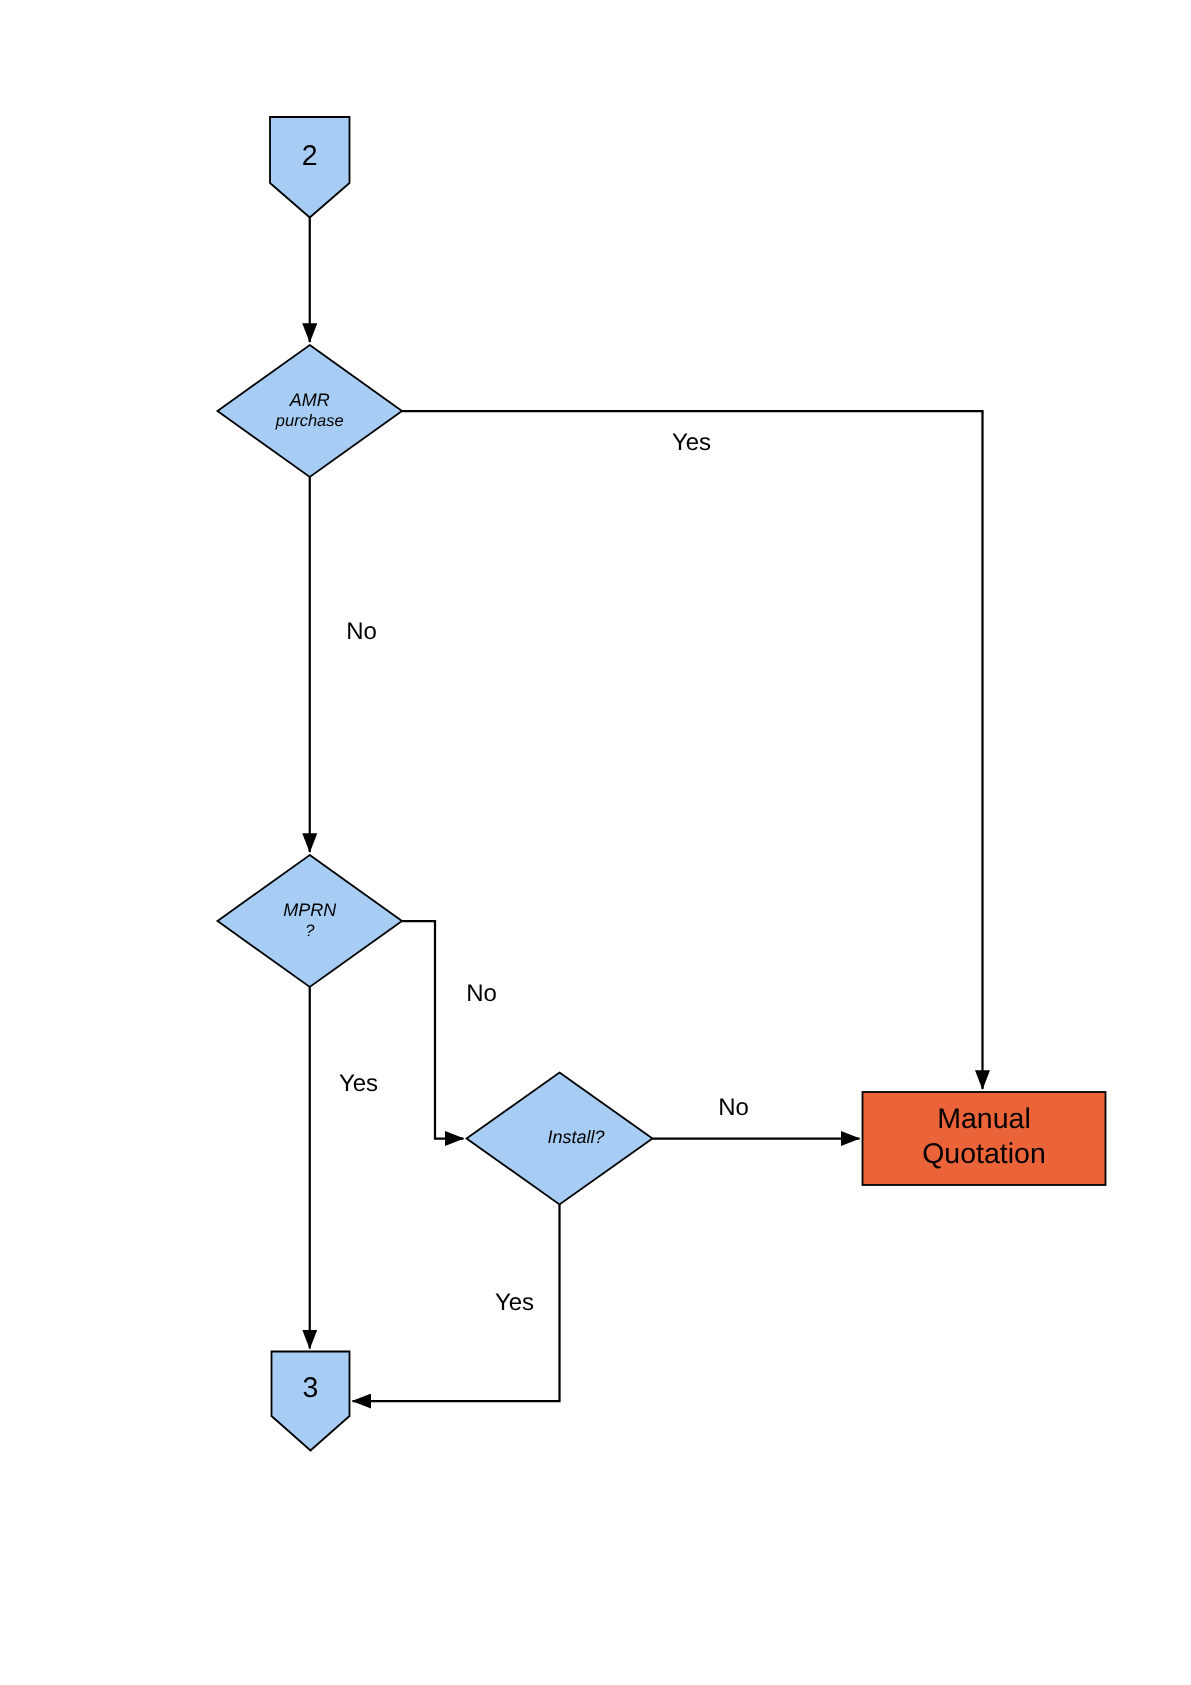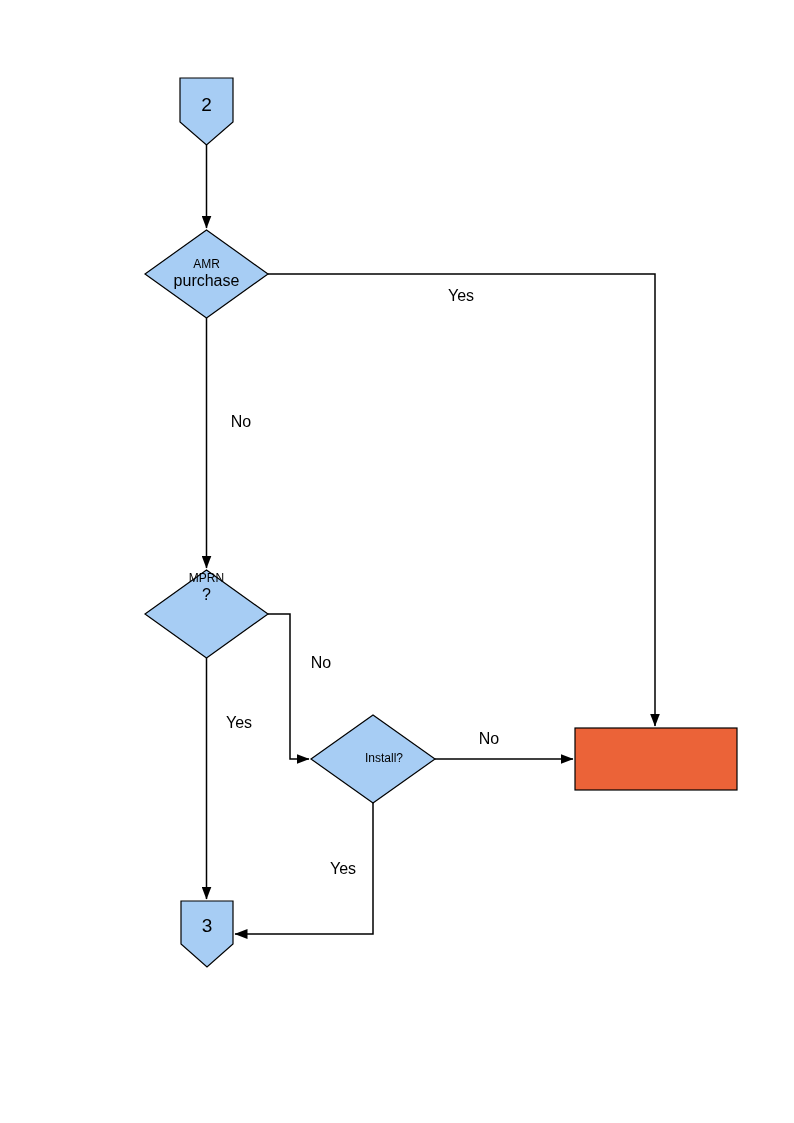--- a/index.html
+++ b/index.html
@@ -19,23 +19,23 @@
   }
   .lbl{
     position:absolute;
     transform:translate(-50%,-50%);
     color:#000;
     white-space:nowrap;
     text-align:center;
   }
   .edge-label{ font-size:16px; }
   .connector-num{ font-size:19px; }
-  .diamond-text{ line-height:1.15; }
+  .diamond-text{ line-height:1.15;font-style:italic; }
   .diamond-line1{ font-size:12px; }
-  .diamond-line2{ font-size:16px; }
+  .diamond-line2{ font-size:11px; }
   .terminal-text{ font-size:19px; line-height:1.2; }
 </style>
 </head>
 <body>
 
 <div class="canvas">
 
   <svg class="diagram-svg" viewBox="0 0 794 1123" xmlns="http://www.w3.org/2000/svg">
     <defs>
       <marker id="arrow" markerUnits="userSpaceOnUse" markerWidth="14" markerHeight="10" refX="12.5" refY="5" orient="auto">
@@ -61,27 +61,31 @@
     <polygon points="181,901 233,901 233,944 207,967 181,944" stroke="#000" stroke-width="1.2" fill="#A7CDF4"></polygon>
   </svg>
 
   <div class="lbl connector-num" style="left:206.5px; top:105px;">2</div>
 
   <div class="lbl diamond-text" style="left:206.5px; top:274px;">
     <div class="diamond-line1">AMR</div>
     <div class="diamond-line2">purchase</div>
   </div>
 
-  <div class="lbl diamond-text" style="left:206.5px; top:588px;">
+  <div class="lbl diamond-text" style="left:206.5px; top:614px;">
     <div class="diamond-line1">MPRN</div>
     <div class="diamond-line2">?</div>
   </div>
 
   <div class="lbl diamond-text diamond-line1" style="left:384px; top:759px;">Install?</div>
 
+  <div class="lbl terminal-text" style="left:656px; top:759px;">
+    <div>Manual</div>
+    <div>Quotation</div>
+  </div>
 
   <div class="lbl connector-num" style="left:207px; top:926px;">3</div>
 
   <div class="lbl edge-label" style="left:461px; top:296px;">Yes</div>
   <div class="lbl edge-label" style="left:241px; top:422px;">No</div>
   <div class="lbl edge-label" style="left:321px; top:663px;">No</div>
   <div class="lbl edge-label" style="left:239px; top:723px;">Yes</div>
   <div class="lbl edge-label" style="left:489px; top:739px;">No</div>
   <div class="lbl edge-label" style="left:343px; top:869px;">Yes</div>
 

